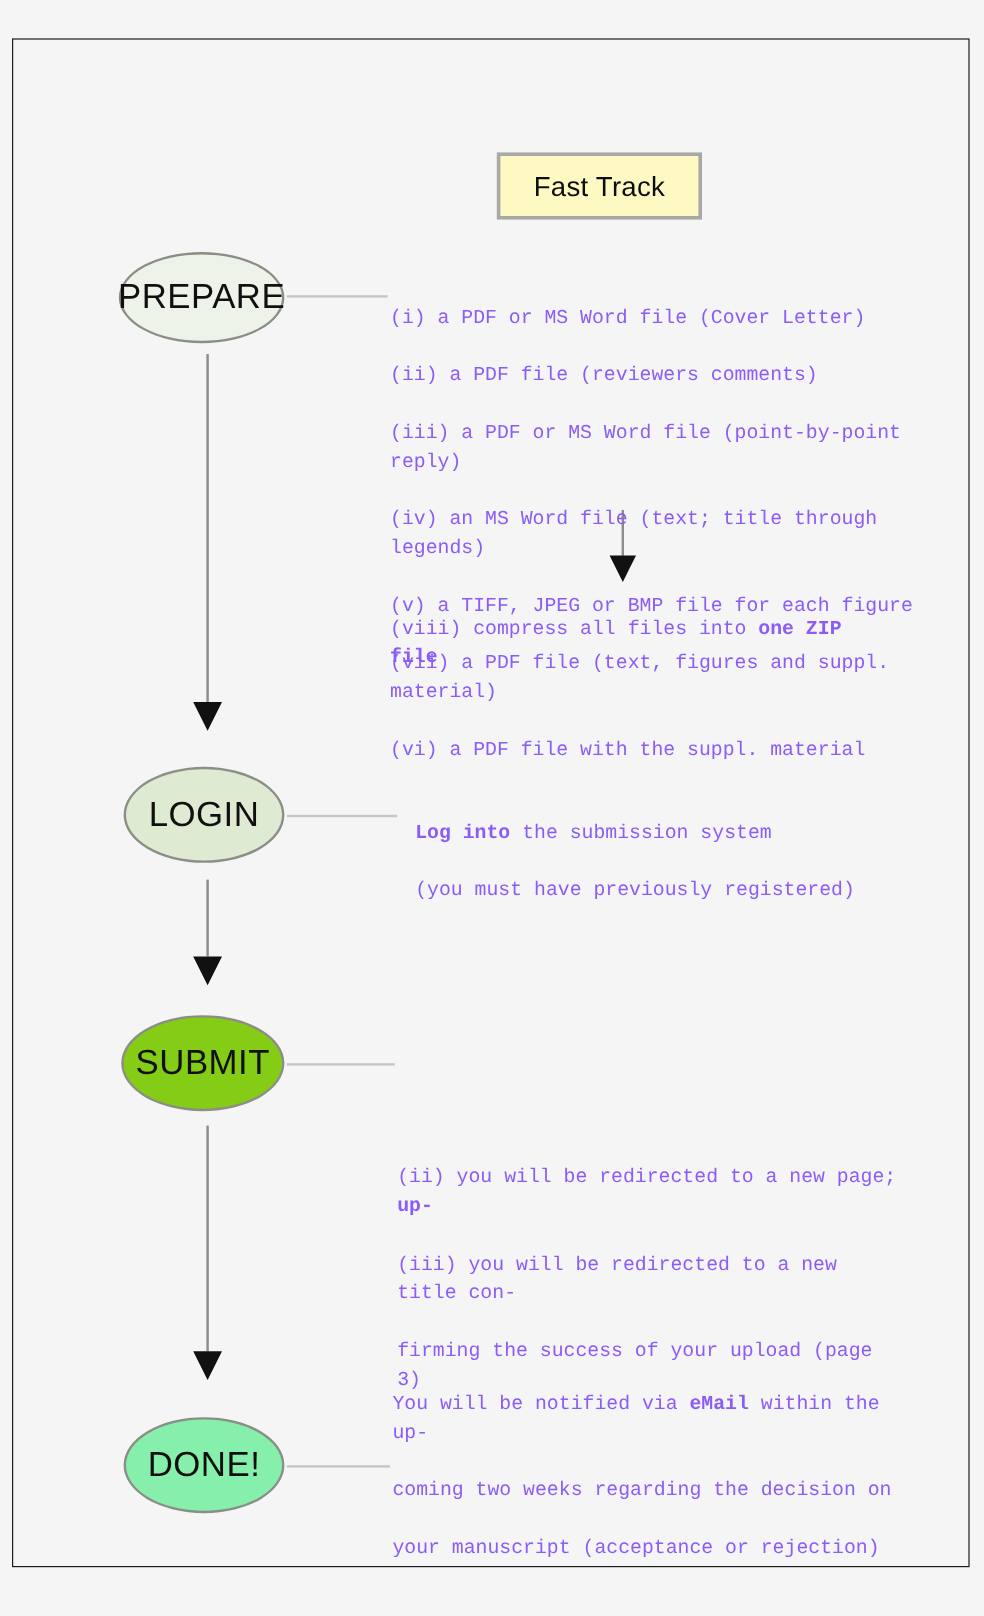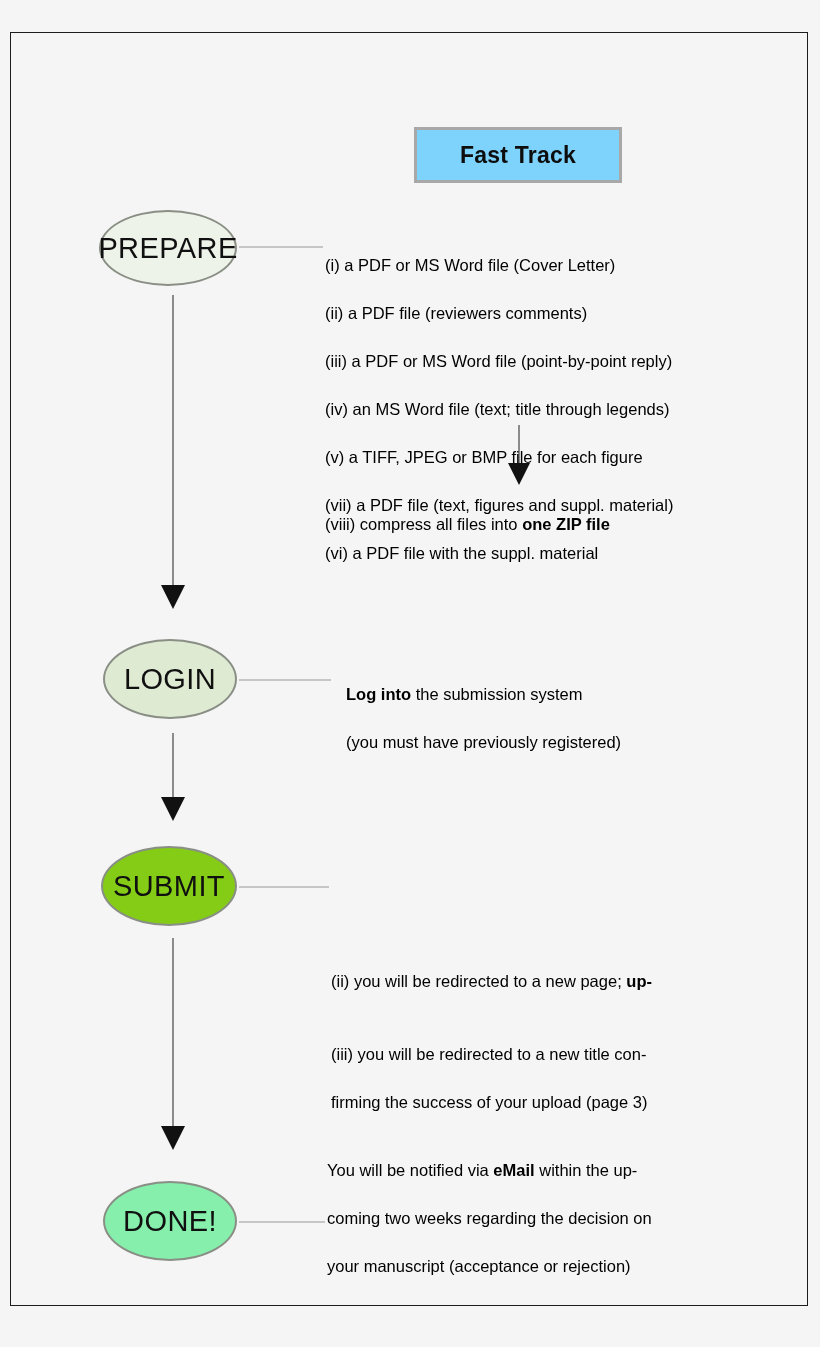--- a/index.html
+++ b/index.html
@@ -31,30 +31,30 @@
     border: 1.5px solid #1c1c1c;
     box-sizing: border-box;
     background: #f5f5f5;
   }
 
   
   #fast-track {
     position: absolute;
     left: 403px;
     top: 94px;
-    width: 208px;
+    width: 171px;
     height: 56px;
-    background: #7dd3fc;
+    background: #fef9c3;
     border: 3px solid #a8a8a8;
     box-sizing: border-box;
     display: flex;
     align-items: center;
     justify-content: center;
     font-size: 23px;
-    font-weight: bold;
+    font-weight: normal;
     letter-spacing: 0.2px;
     color: #0d0d0d;
   }
 
   
   .node {
     position: absolute;
     border: 2.5px solid #8a8f86;
     border-radius: 50%;
     box-sizing: border-box;
@@ -120,22 +120,23 @@
   .arrow-sub .stem { height: 40px; }
   .arrow-sub .head { top: 38px; border-left-width: 11px; border-right-width: 11px; border-top-width: 22px; }
   .arrow-sub { width: 22px; }
   .arrow-sub .stem { left: 10px; }
 
   
   .textblock {
     position: absolute;
     font-size: 16.5px;
     line-height: 24px;
-    color: #000000;
+    color: #8b5cf6;
     white-space: pre-line;
+    font-family: Liberation Mono, monospace;
   }
   .textblock .line { display: block; }
   .textblock b { font-weight: bold; }
 
   #prepare-list   { left: 314px; top: 196px; width: 450px; }
   #zip-line       { left: 314px; top: 455px; width: 420px; }
   #login-text     { left: 322px; top: 625px; width: 400px; margin-left: 13px; }
   #submit-text-1  { left: 320px; top: 840px; width: 420px; }
   #submit-text-2  { left: 320px; top: 912px; width: 420px; }
   #submit-text-3  { left: 320px; top: 985px; width: 420px; }

